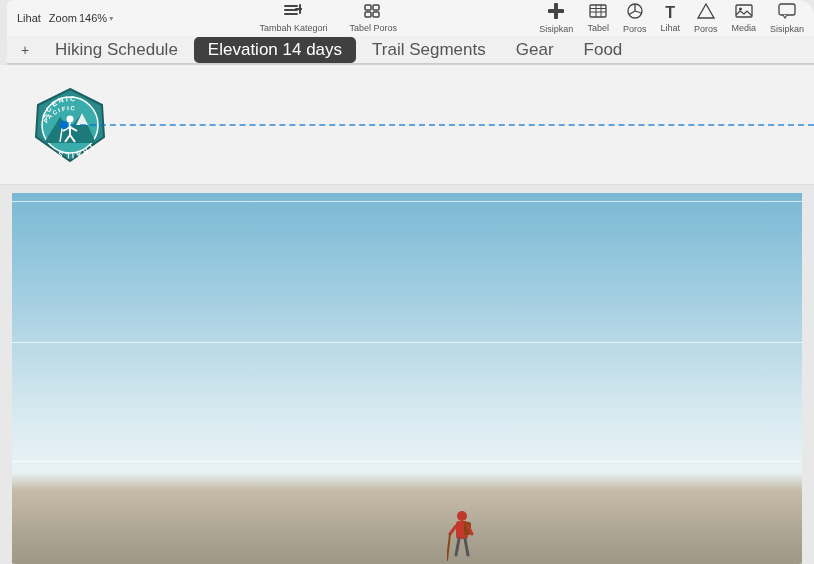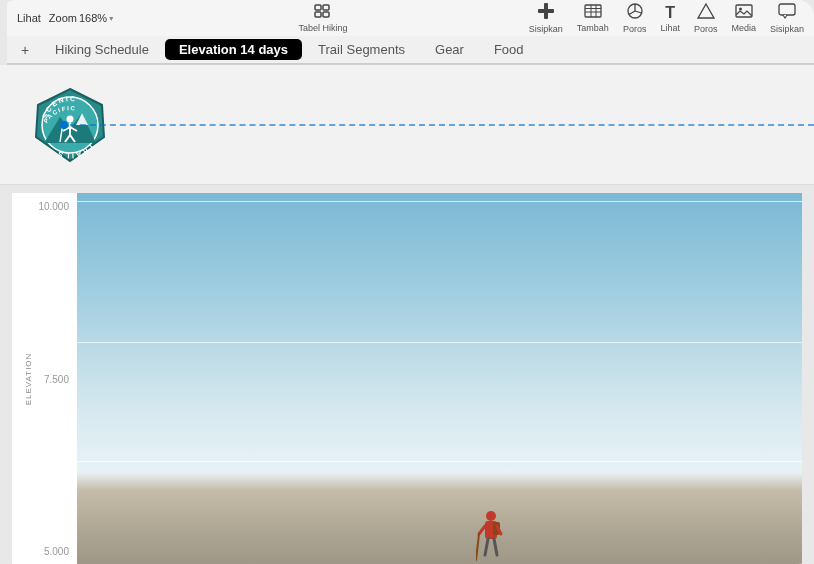--- a/index.html
+++ b/index.html
@@ -42,30 +42,30 @@
       justify-content: center;
       cursor: pointer;
       font-size: 14px;
       color: #555;
       margin-right: 4px;
     }
 
     .tab {
       padding: 3px 14px;
       border-radius: 5px;
-      font-size: 13px;
+      font-size: 17px;
       cursor: pointer;
       white-space: nowrap;
       color: #555;
     }
 
     .tab.active {
-      background: #000000;
+      background: #404040;
       color: #fff;
-      font-weight: 700;
+      font-weight: 400;
     }
 
     
     .content-area {
       display: flex;
       flex-direction: column;
       background: #e8e8e8;
       height: calc(564px - 36px - 28px);
       position: relative;
     }
@@ -283,38 +283,50 @@
 <body>
 
 <div class="toolbar">
   <div class="toolbar-top-row">
 
     <div class="toolbar-left-group">
       <div class="view-zoom">
         <span class="view-label">Lihat</span>
         <div class="zoom-val">
           <span>Zoom</span>
-          <span style="font-weight:500">168%</span>
+          <span style="font-weight:500">146%</span>
           <span style="font-size:8px;color:#888;">▾</span>
         </div>
       </div>
     </div>
 
     <div class="toolbar-center-group">
+      <div class="tool-btn">
+        <span class="t-icon">
+          <svg width="18" height="14" viewBox="0 0 18 14">
+              <rect x="0" y="1" width="14" height="2" rx="1" fill="#444"></rect>
+              <rect x="0" y="5" width="14" height="2" rx="1" fill="#444"></rect>
+              <rect x="0" y="9" width="14" height="2" rx="1" fill="#444"></rect>
+              <rect x="15" y="0" width="2" height="10" rx="1" fill="#444"></rect>
+              <rect x="11" y="4" width="10" height="2" rx="1" fill="#444"></rect>
+            </svg>
+        </span>
+        <span class="t-label">Tambah Kategori</span>
+      </div>
 
       <div class="tool-btn">
         <span class="t-icon">
           <svg width="18" height="14" viewBox="0 0 18 14">
               <rect x="1" y="1" width="6" height="5" rx="1" fill="none" stroke="#444" stroke-width="1.5"></rect>
               <rect x="9" y="1" width="6" height="5" rx="1" fill="none" stroke="#444" stroke-width="1.5"></rect>
               <rect x="1" y="8" width="6" height="5" rx="1" fill="none" stroke="#444" stroke-width="1.5"></rect>
               <rect x="9" y="8" width="6" height="5" rx="1" fill="none" stroke="#444" stroke-width="1.5"></rect>
             </svg>
         </span>
-        <span class="t-label">Tabel Hiking</span>
+        <span class="t-label">Tabel Poros</span>
       </div>
     </div>
 
     <div class="toolbar-right-group">
       <div class="tool-btn">
         <span class="t-icon">
           <svg width="16" height="16" viewBox="0 0 16 16">
               <rect x="6" y="0" width="4" height="16" rx="1" fill="#444"></rect>
               <rect x="0" y="6" width="16" height="4" rx="1" fill="#444"></rect>
             </svg>
@@ -325,21 +337,21 @@
       <div class="tool-btn">
         <span class="t-icon">
           <svg width="18" height="14" viewBox="0 0 18 14">
               <rect x="1" y="1" width="16" height="12" rx="1" fill="none" stroke="#444" stroke-width="1.3"></rect>
               <line x1="1" y1="4.5" x2="17" y2="4.5" stroke="#444" stroke-width="1"></line>
               <line x1="1" y1="8" x2="17" y2="8" stroke="#444" stroke-width="1"></line>
               <line x1="7" y1="1" x2="7" y2="13" stroke="#444" stroke-width="1"></line>
               <line x1="12" y1="1" x2="12" y2="13" stroke="#444" stroke-width="1"></line>
             </svg>
         </span>
-        <span class="t-label">Tambah</span>
+        <span class="t-label">Tabel</span>
       </div>
 
       <div class="tool-btn">
         <span class="t-icon">
           <svg width="16" height="16" viewBox="0 0 16 16">
               <circle cx="8" cy="8" r="7" fill="none" stroke="#444" stroke-width="1.3"></circle>
               <path d="M8 8 L8 1" stroke="#444" stroke-width="1.3"></path>
               <path d="M8 8 L14.5 10" stroke="#444" stroke-width="1.3"></path>
               <path d="M8 8 L2 11.5" stroke="#444" stroke-width="1.3"></path>
             </svg>
@@ -438,26 +450,20 @@
 
 
     <div class="dashed-indicator">
       <div class="dot-handle"></div>
       <div class="dashed-line"></div>
     </div>
   </div>
 
   <div class="chart-section">
 
-    <div class="y-axis">
-      <span class="y-axis-label">ELEVATION</span>
-      <div class="y-tick">10.000</div>
-      <div class="y-tick">7.500</div>
-      <div class="y-tick">5.000</div>
-    </div>
 
     <div class="chart-plot">
       <div class="chart-bg"></div>
 
       <div class="divider-line" style="top: 8px;"></div>
       <div class="divider-line" style="top: 40%;"></div>
       <div class="divider-line" style="top: 72%;"></div>
 
       <div class="hiker">
         <svg viewBox="0 0 30 55" width="30" height="55" xmlns="http://www.w3.org/2000/svg">

